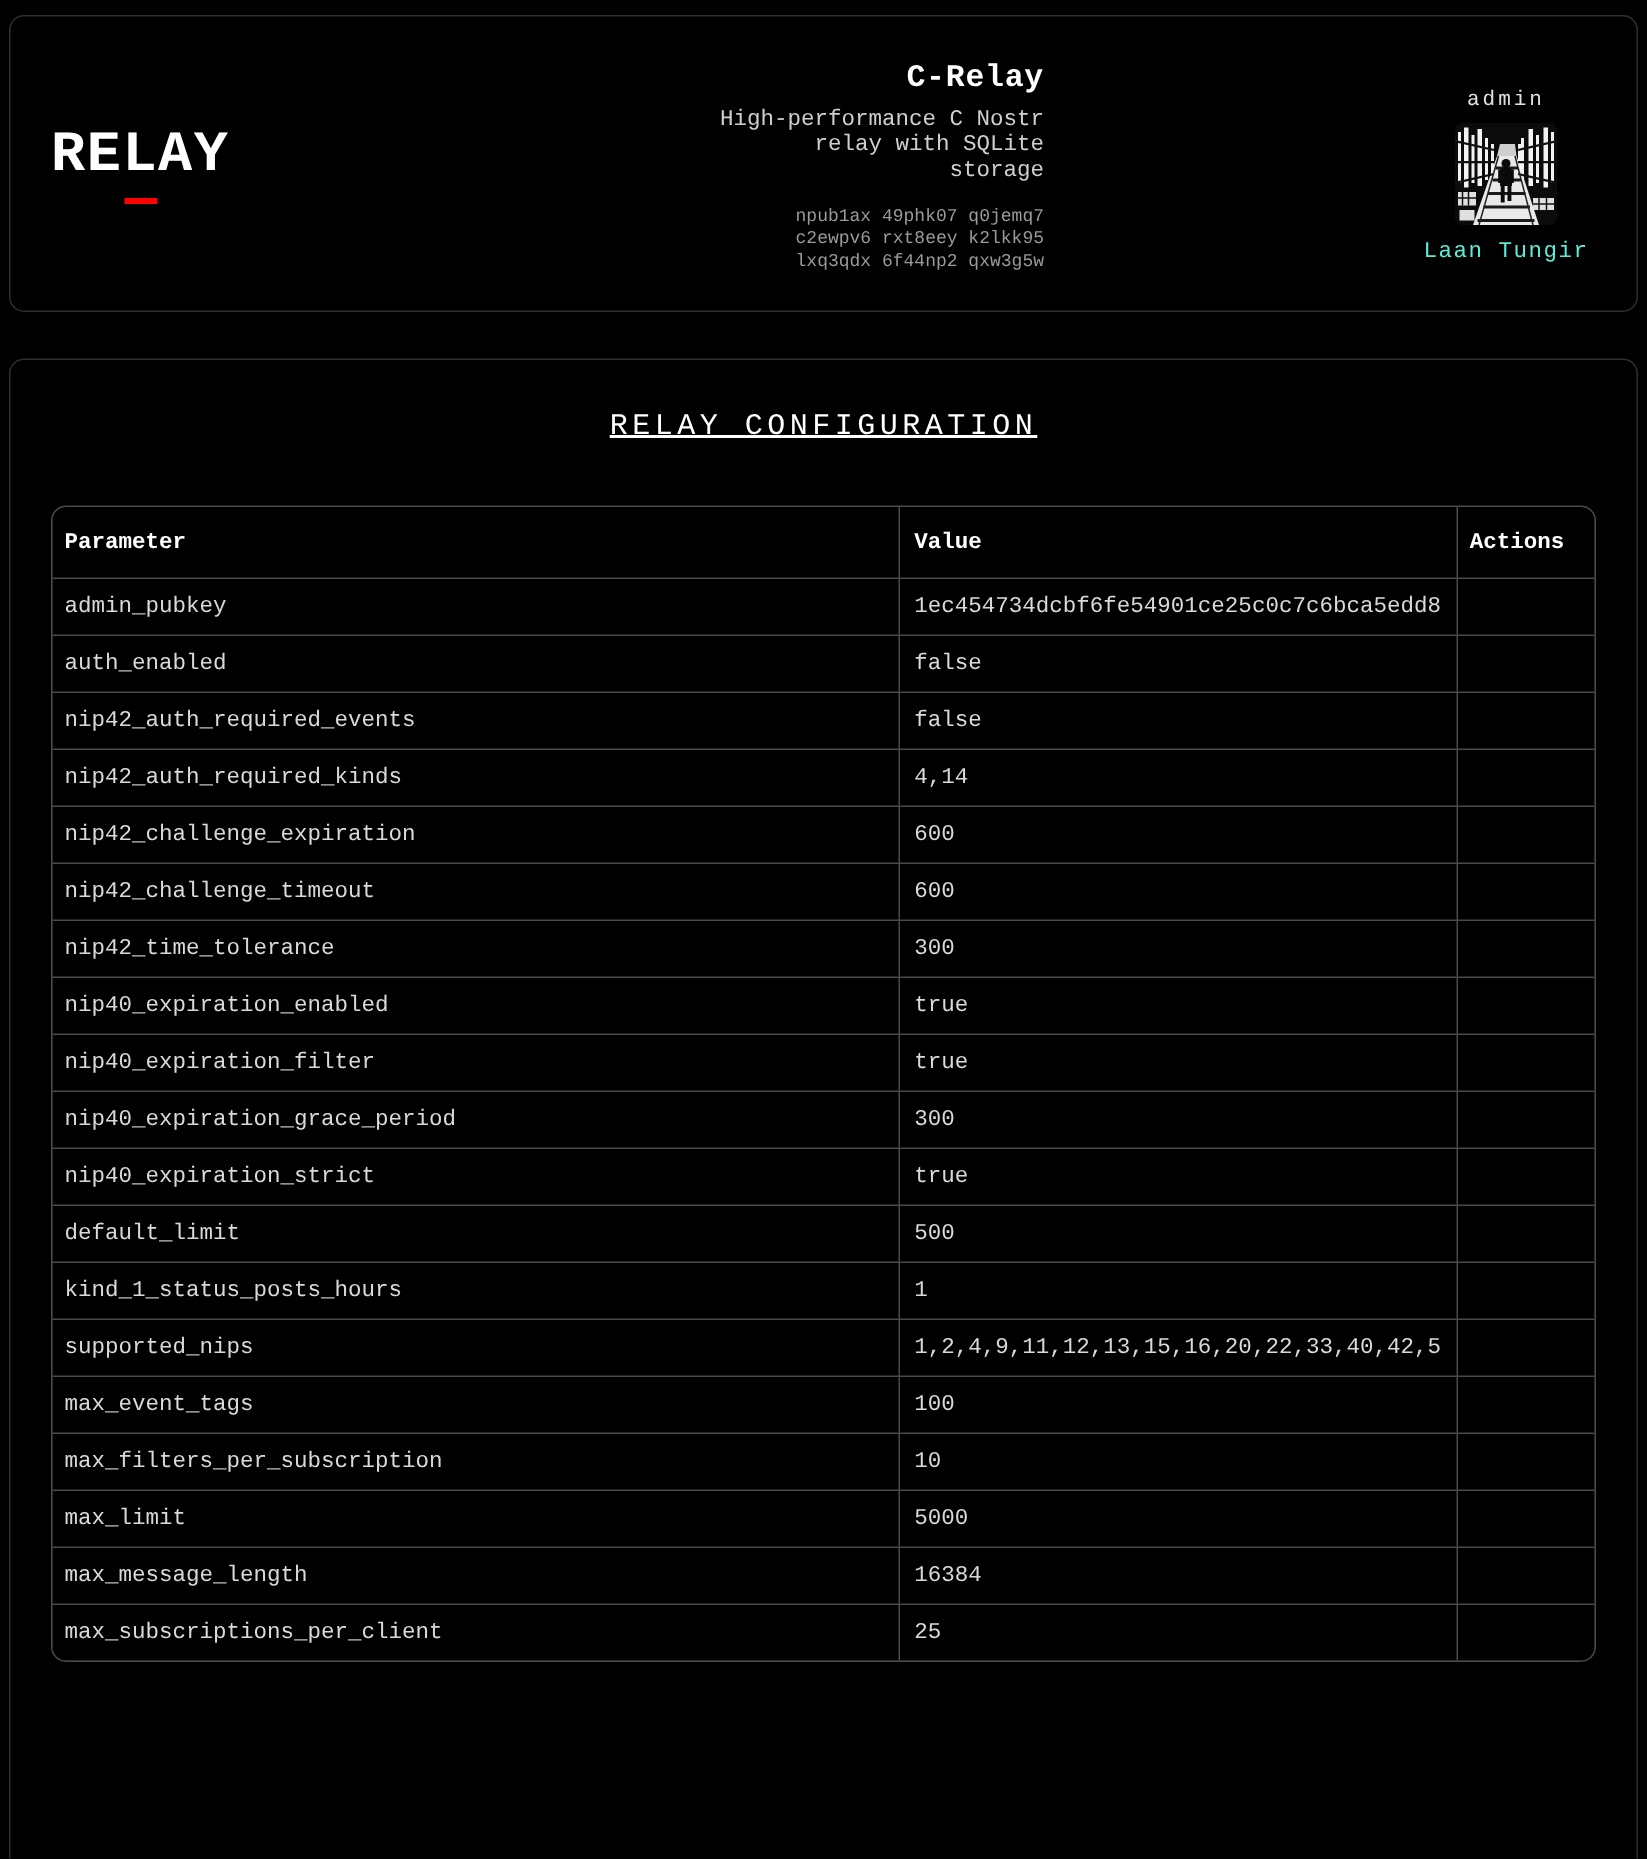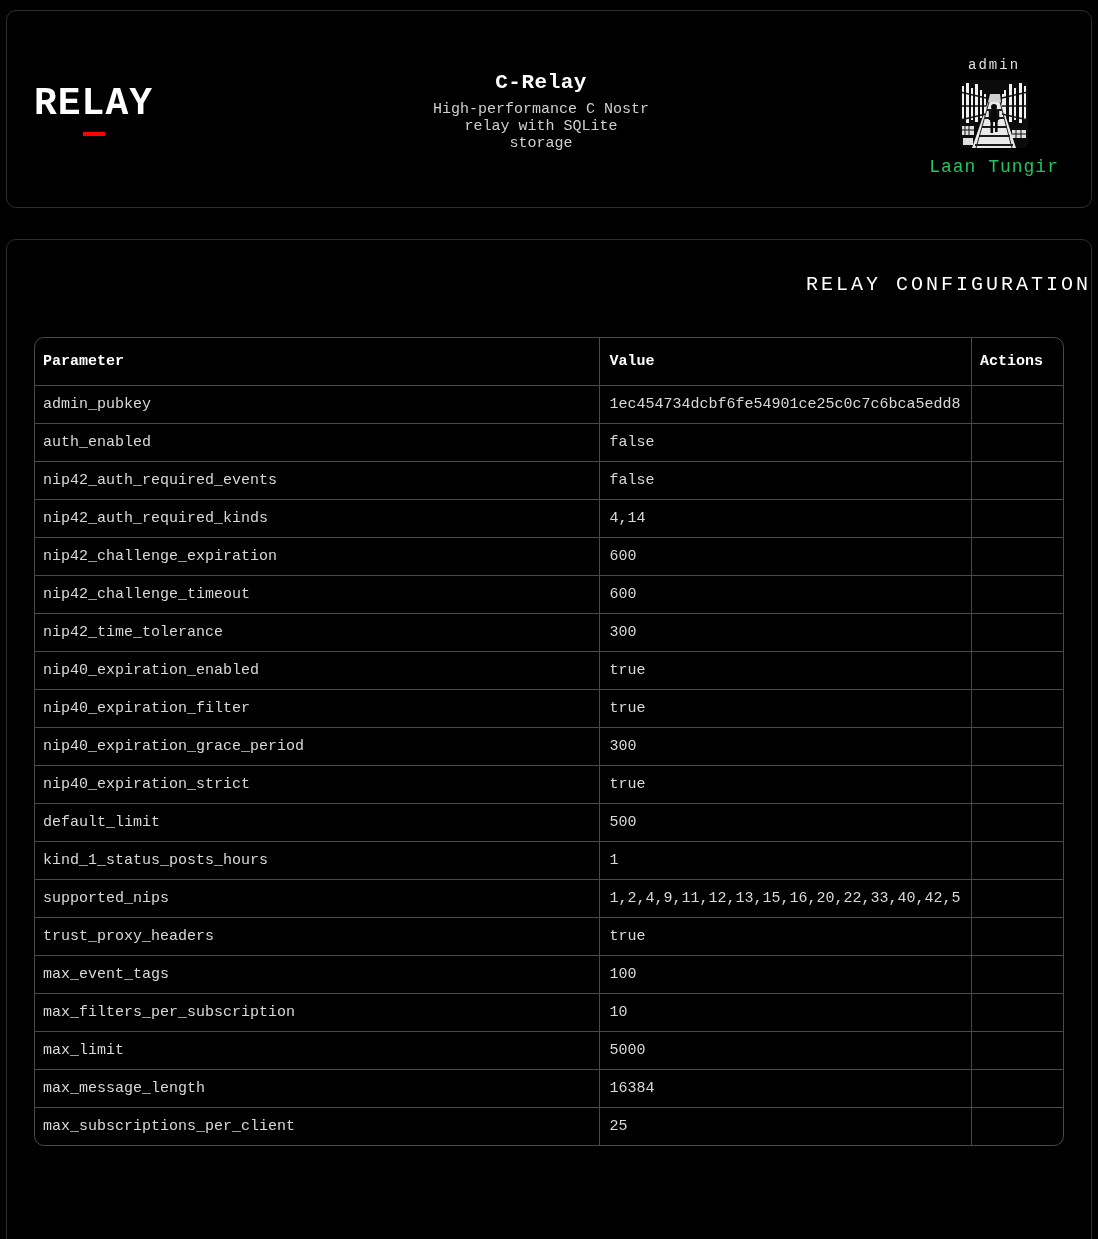--- a/index.html
+++ b/index.html
@@ -35,21 +35,21 @@
     white-space: nowrap;
     text-align: right;
   }
   .logo-underline {
     width: 22px;
     height: 4px;
     margin: 7px auto 0;
   }
   .center-block {
     width: 290px;
-    text-align: center;
+    text-align: right;
     margin-top: 4px;
   }
   .site-title {
     color: #fff;
     font-size: 21px;
     font-weight: bold;
     letter-spacing: 0.5px;
     margin-bottom: 7px;
   }
   .site-subtitle { font-size: 15px; line-height: 17px; color: #cfcfcf; }
@@ -59,33 +59,34 @@
   .avatar {
     width: 68px;
     height: 68px;
     margin: 7px auto 9px;
     border-radius: 5px;
     overflow: hidden;
     display: block;
     cursor: pointer;
   }
   .avatar svg { display: block; width: 100%; height: 100%; }
-  .admin-name { font-size: 18px; letter-spacing: 1px; color: #22c55e; white-space: nowrap; }
+  .admin-name { font-size: 15px; letter-spacing: 1px; color: #5eead4; white-space: nowrap; }
   
   .config-card {
     margin-top: 31px;
     height: 1014px;
     padding-top: 33px;
   }
   .section-title {
-    text-align: right;
+    text-align: center;
     color: #fff;
     font-size: 20px;
     letter-spacing: 3px;
     white-space: nowrap;
+    text-decoration: underline;
   }
   .table-wrap {
     margin: 41px 27px 0;
     border: 1px solid #4a4a4a;
     border-radius: 10px;
     overflow: hidden;
   }
   table {
     border-collapse: collapse;
     width: calc(100% + 2px);
@@ -117,20 +118,25 @@
     <div class="logo-text">RELAY</div>
     <div class="logo-underline" style="background: rgb(255, 0, 0);"></div>
   </div>
 
   <div class="center-block">
     <div class="site-title">C-Relay</div>
     <div class="site-subtitle">
         <div>High-performance C Nostr</div>
         <div>relay with SQLite</div>
         <div>storage</div>
+      </div>
+    <div class="npub-block">
+        <div>npub1ax 49phk07 q0jemq7</div>
+        <div>c2ewpv6 rxt8eey k2lkk95</div>
+        <div>lxq3qdx 6f44np2 qxw3g5w</div>
       </div>
   </div>
 
   <div class="admin-block">
     <div class="admin-role">admin</div>
     <span class="avatar">
       <svg viewBox="0 0 68 68" aria-hidden="true">
         <rect width="68" height="68" fill="#0b0b0b"></rect>
 
         <polygon points="12,68 56,68 41,22 28,22" fill="#e9e9e9"></polygon>
@@ -287,25 +293,20 @@
             <td class="param">kind_1_status_posts_hours</td>
             <td class="value">1</td>
             <td class="actions"></td>
           </tr>
           <tr>
             <td class="param">supported_nips</td>
             <td class="value">1,2,4,9,11,12,13,15,16,20,22,33,40,42,5</td>
             <td class="actions"></td>
           </tr>
           <tr>
-            <td class="param">trust_proxy_headers</td>
-            <td class="value">true</td>
-            <td class="actions"></td>
-          </tr>
-          <tr>
             <td class="param">max_event_tags</td>
             <td class="value">100</td>
             <td class="actions"></td>
           </tr>
           <tr>
             <td class="param">max_filters_per_subscription</td>
             <td class="value">10</td>
             <td class="actions"></td>
           </tr>
           <tr>

